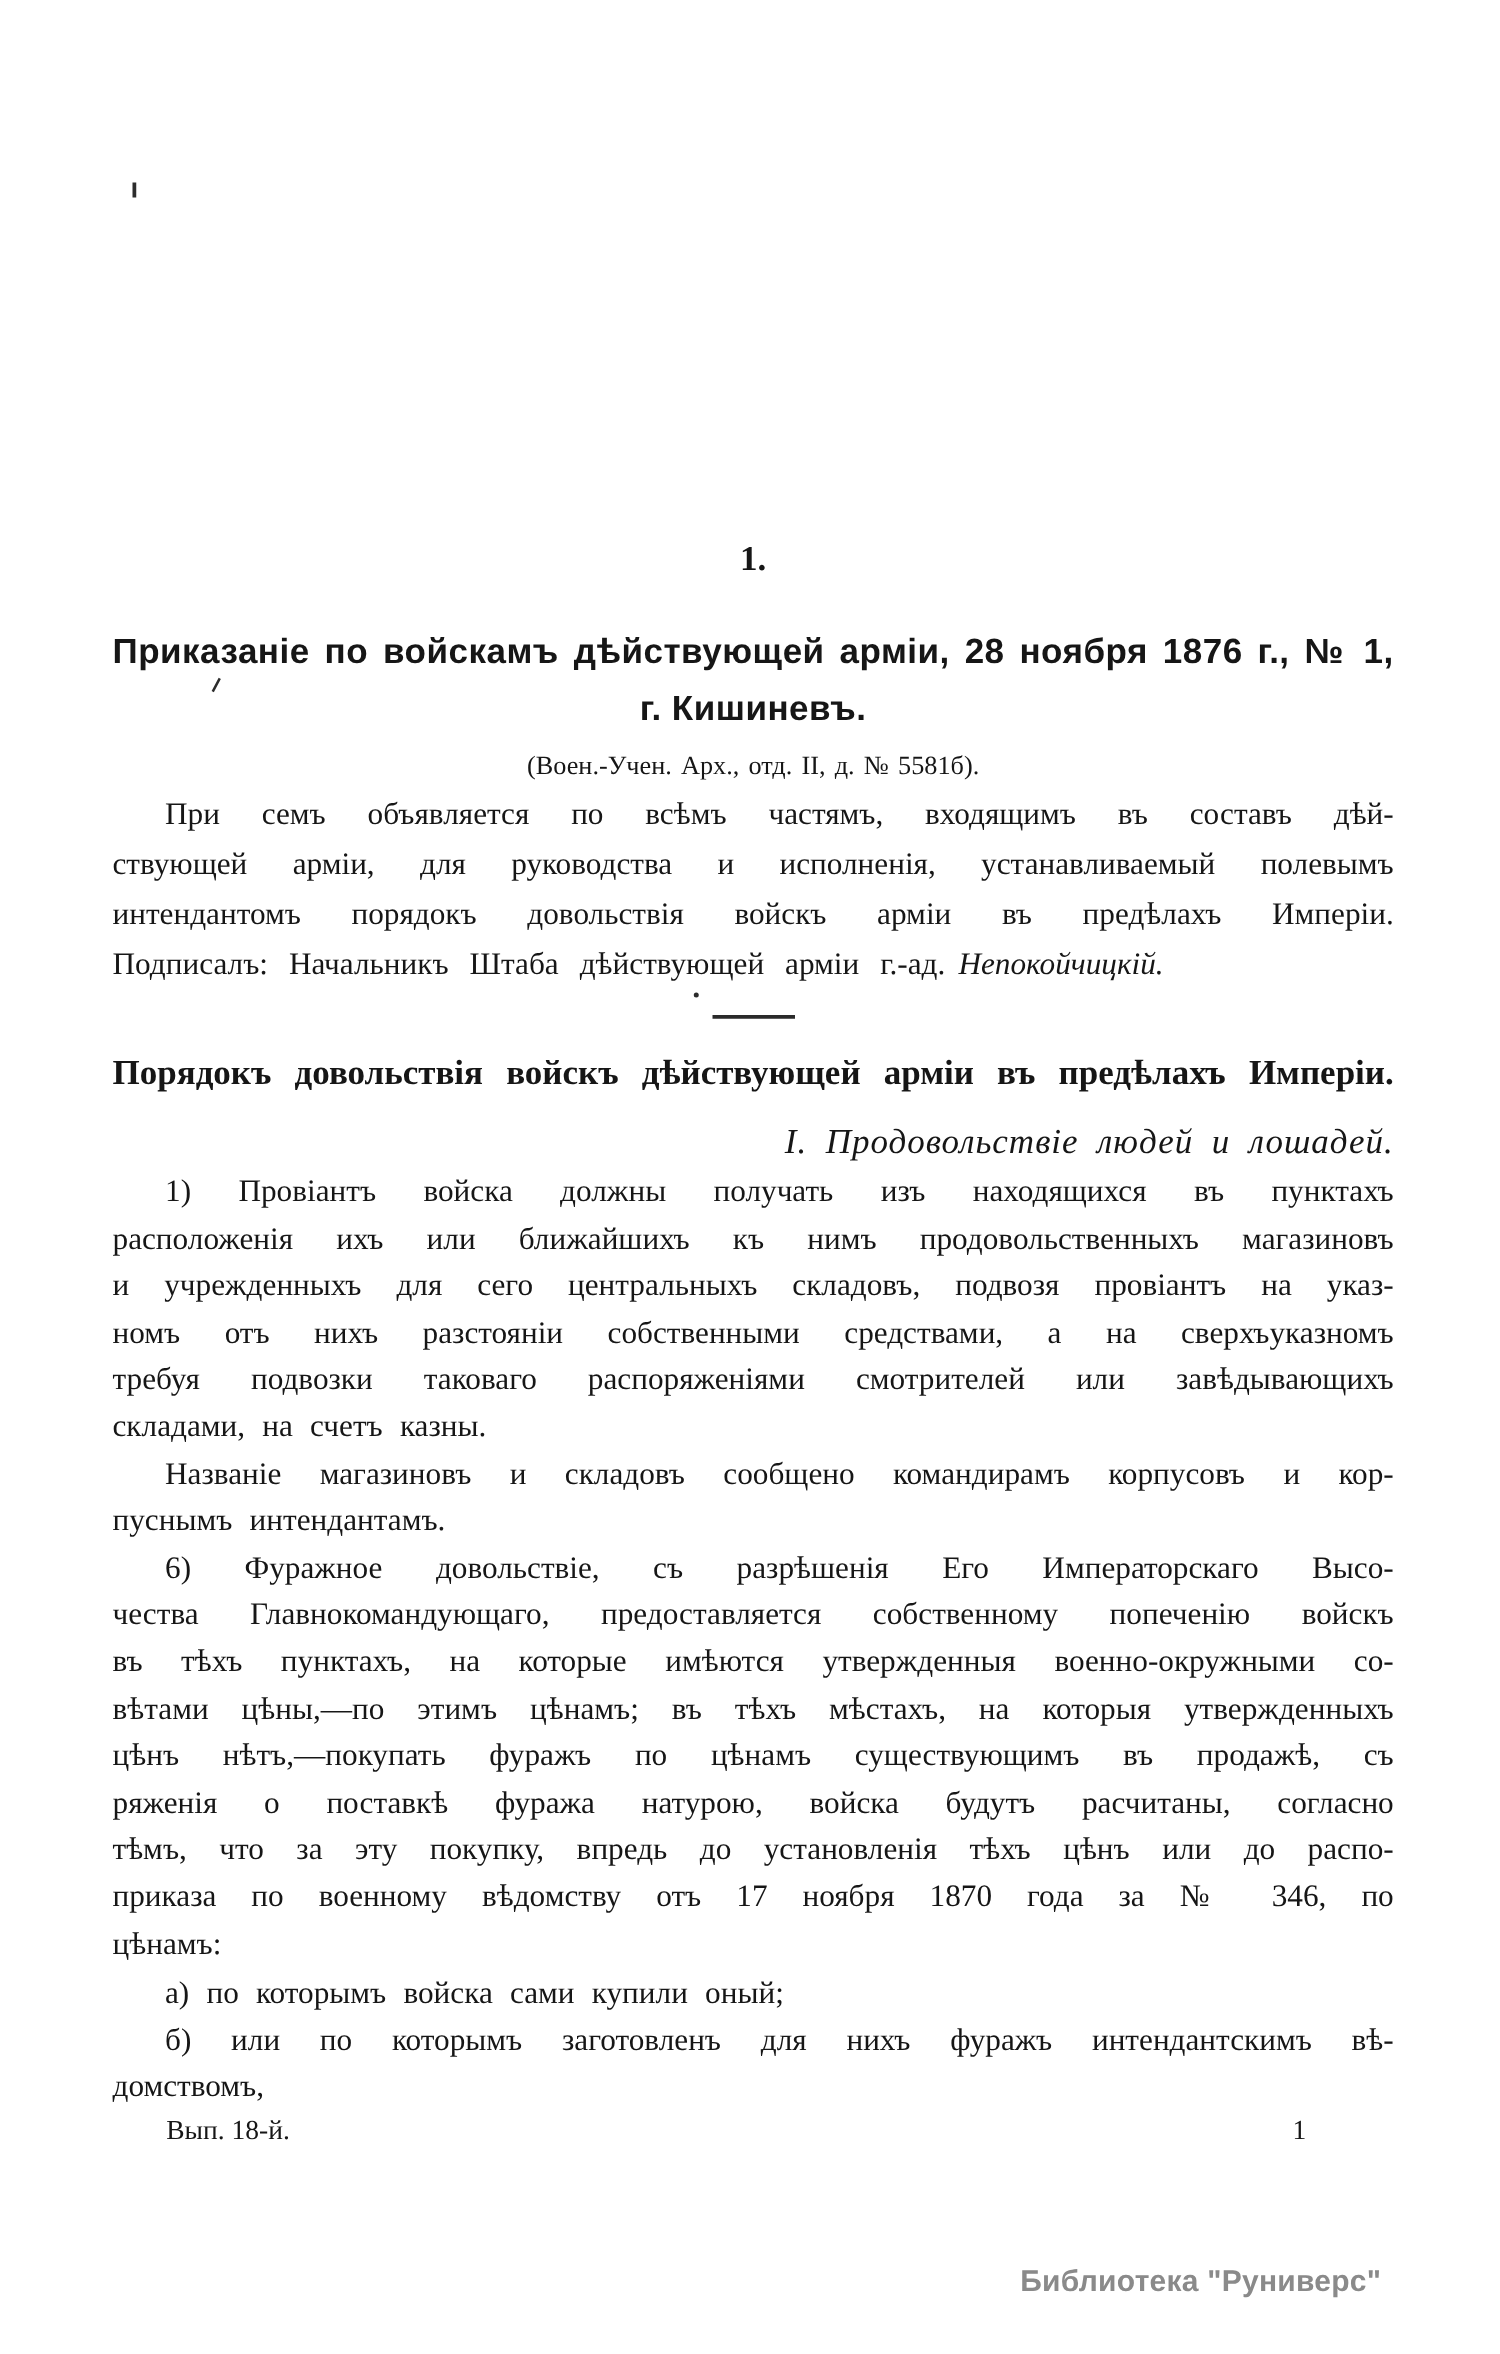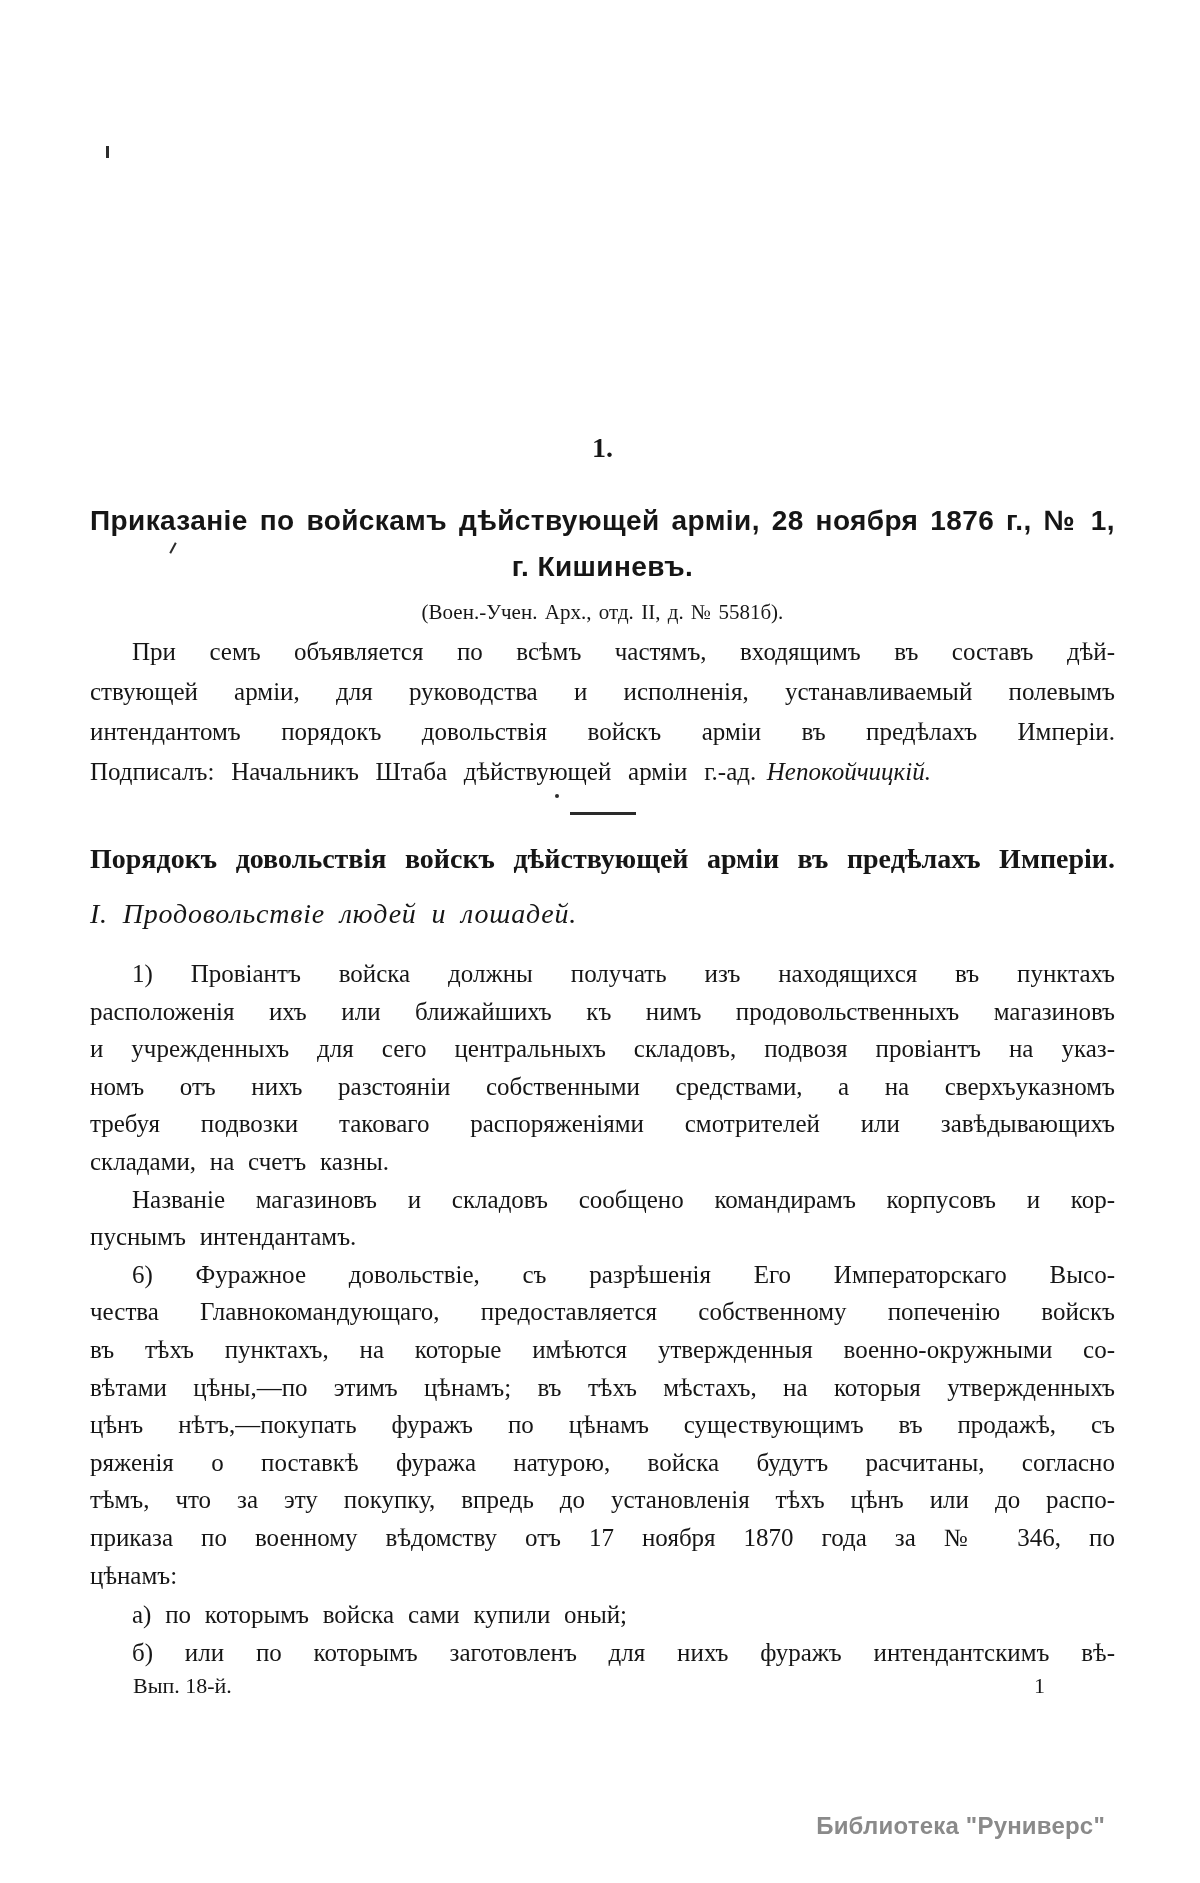--- a/index.html
+++ b/index.html
@@ -75,30 +75,30 @@
     font-size: 24px;
     line-height: 40px;
     text-align: justify;
     text-align-last: justify;
   }
   .section-heading {
     margin-top: 14px;
     font-style: italic;
     font-size: 28px;
     line-height: 42px;
-    text-align: left;
+    text-align: right;
     letter-spacing: 0.8px;
     word-spacing: 0.25em;
   }
   
   .bodypara {
     font-size: 25px;
     line-height: 37.6px;
   }
-  .p1 { margin-top: 20px; }
+  .p1 { }
   .p4 { margin-top: 2px; }
   
   .footer {
     display: flex;
     justify-content: space-between;
     padding-left: 43px;
     padding-right: 70px;
     font-size: 22px;
     line-height: 30px;
   }
@@ -179,20 +179,21 @@
       <div class="line">приказа по военному вѣдомству отъ 17 ноября 1870 года за № 346, по</div>
       <div class="line left">цѣнамъ:</div>
     </div>
 
     <div class="bodypara p4">
       <div class="line left ind">а) по которымъ войска сами купили оный;</div>
     </div>
 
     <div class="bodypara p5">
       <div class="line ind">б) или по которымъ заготовленъ для нихъ фуражъ интендантскимъ вѣ-</div>
+      <div class="line left">домствомъ,</div>
     </div>
 
     <div class="footer">
       <span>Вып. 18-й.</span>
       <span>1</span>
     </div>
 
   </div>
 
   <div class="watermark">Библиотека "Руниверс"</div>

